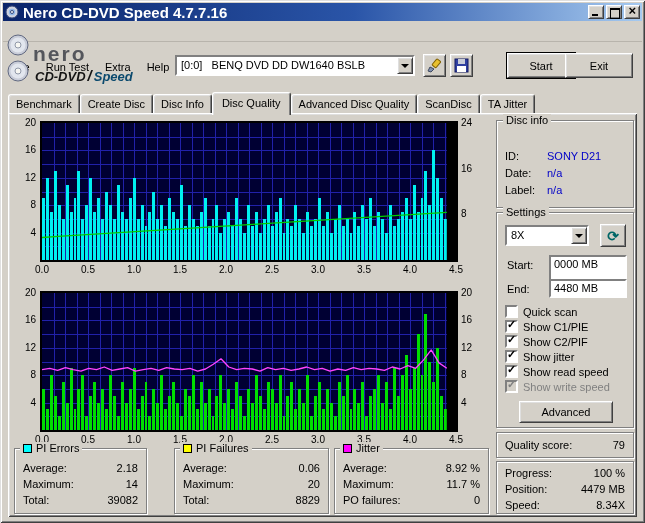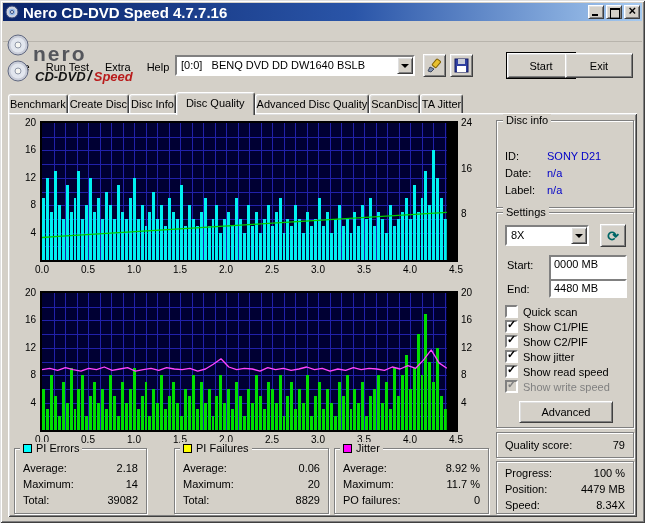--- a/index.html
+++ b/index.html
@@ -25,38 +25,38 @@
     border-bottom:1px solid #b8b4ac; }
   .menu-item { padding:4px 8px 0;margin-top:36px; }
 
   
   .header { position:absolute; left:3px; top:42px; right:3px; height:50px; }
   .disc { position:absolute; }
   .brand { position:absolute; left:30px; top:0px; font-size:21px; font-weight:bold; letter-spacing:2px; color:#54565c; }
   .product { position:absolute; left:32px; top:25px; font-size:13px; font-style:italic; font-weight:bold; white-space:nowrap; }
   .product .p1 { color:#141414; }
   .product .sep::before { content:"/"; margin:0 2px; color:#141414; font-size:15px; }
-  .product .p2 { color:#b91c1c; }
+  .product .p2 { color:#0c4a6e; }
 
   .combo { position:absolute; background:#fff; border:2px solid; border-color:#808080 #fff #fff #808080; }
   .combo-text { position:absolute; left:4px; top:2px; right:18px; white-space:pre; overflow:hidden; }
   .combo-arrow { position:absolute; right:0; top:0; bottom:0; width:16px; background:#d4d0c8;
     border:1px solid; border-color:#fff #404040 #404040 #fff; box-shadow: inset 1px 1px 0 #dfdfdf, inset -1px -1px 0 #808080; }
   .combo-arrow i { position:absolute; left:3px; top:6px; width:0; height:0; border:4px solid transparent; border-top:4px solid #000; }
 
   .btn { background:#d4d0c8; border:1px solid; border-color:#fff #404040 #404040 #fff;
     box-shadow: inset 1px 1px 0 #dfdfdf, inset -1px -1px 0 #808080; text-align:center; }
   .btn-default { box-shadow: 0 0 0 1px #000, inset 1px 1px 0 #dfdfdf, inset -1px -1px 0 #808080; }
   .push { position:absolute; display:flex; align-items:center; justify-content:center; }
 
   .tool-btn { position:absolute; top:12px; width:23px; height:23px; display:flex; align-items:center; justify-content:center; }
 
   
   .tabs { position:absolute; left:8px; top:92px; right:8px; height:21px; display:flex; align-items:flex-end; z-index:2; }
-  .tab { height:19px; padding:3px 1px 0; background:#d4d0c8; border:1px solid; border-color:#fff #404040 #404040 #fff;
+  .tab { height:19px; padding:3px 7px 0; background:#d4d0c8; border:1px solid; border-color:#fff #404040 #404040 #fff;
     border-bottom:none; border-radius:3px 3px 0 0; box-shadow: inset 1px 1px 0 #dfdfdf, inset -1px 0 0 #808080; white-space:nowrap; }
   .tab.active { height:23px; margin-bottom:-2px; padding:4px 9px 0; position:relative; z-index:3; }
 
   .panel { position:absolute; left:8px; top:113px; width:629px; height:404px; background:#d4d0c8;
     box-shadow: inset 1px 1px 0 #fff, inset -1px -1px 0 #404040, inset 2px 2px 0 #dfdfdf, inset -2px -2px 0 #808080; }
 
   
   .chart { position:absolute; left:14px; width:470px; height:157px; }
   .plot { position:absolute; left:26px; right:26px; top:0; bottom:16px; background:#000033; border:2px solid #000; }
   .axis-label { position:absolute; font-size:10px; color:#000; white-space:nowrap; }

